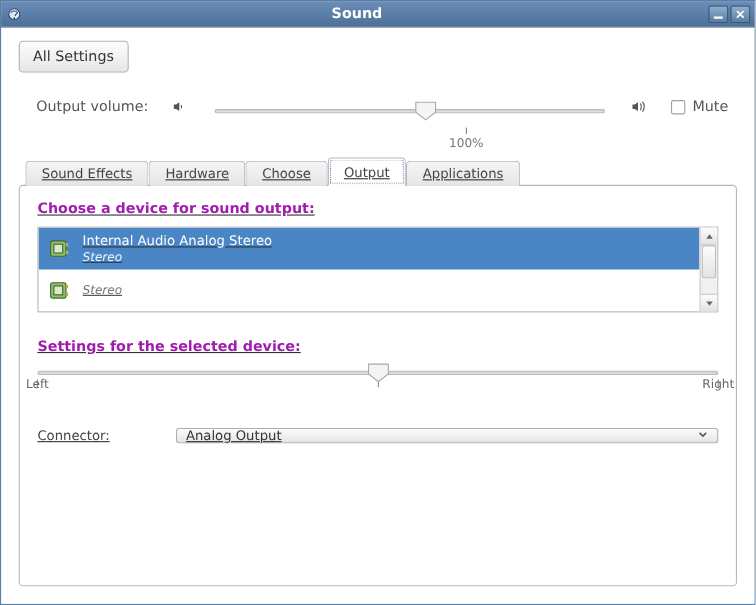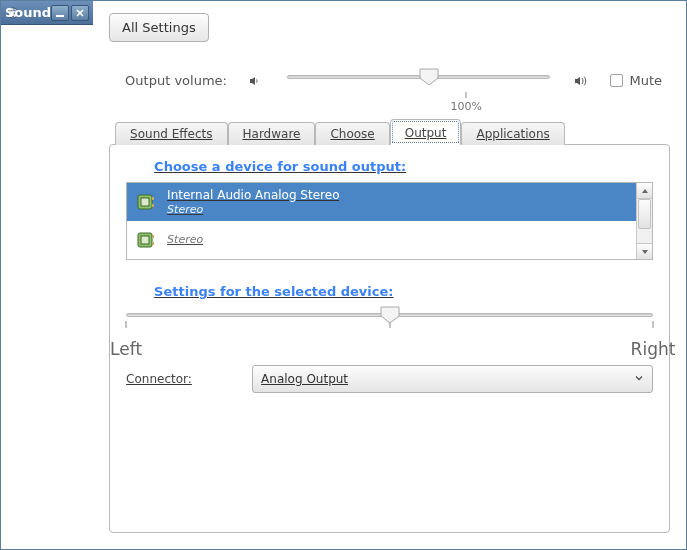--- a/index.html
+++ b/index.html
@@ -12,21 +12,21 @@
     width: 687px;
     height: 550px;
     overflow: hidden;
   }
   .window {
     width: 687px;
     height: 550px;
     border: 1px solid #5a7ea0;
     background: #fff;
     display: flex;
-    flex-direction: row;
+    flex-direction: column;
   }
   .titlebar {
     height: 24px;
     background: linear-gradient(to bottom, #6b8fb8 0%, #4b6f98 100%);
     display: flex;
     align-items: center;
     padding: 0 4px;
     color: #fff;
     font-weight: bold;
     font-size: 13px;
@@ -68,21 +68,21 @@
     border: 1px solid #b0b0b0;
     border-radius: 4px;
     padding: 6px 12px;
     font-size: 13px;
     color: #333;
     width: fit-content;
     margin-bottom: 24px;
   }
   .volume-row {
     display: flex;
-    align-items: flex-end;
+    align-items: flex-start;
     gap: 20px;
     padding: 0 8px 0 16px;
     margin-bottom: 4px;
   }
   .volume-label { color: #555; font-size: 13px; white-space: nowrap; }
   .speaker-icon { width:16px; display:flex; align-items:center; justify-content:center; }
   .vol-slider-wrap {
     flex: 1;
     position: relative;
     height: 22px;
@@ -176,24 +176,23 @@
     border-radius: 4px;
     background: #fff;
     flex: 1;
     padding: 14px 16px;
     display: flex;
     flex-direction: column;
   }
 
   .section-heading {
     font-weight: bold;
-    color: #3b82f6;
+    color: #a21caf;
     font-size: 13px;
     margin-bottom: 8px;
-    margin-left: 28px;
   }
 
   .device-list-wrap {
     display: flex;
     border: 1px solid #b8b8b8;
     height: 78px;
     margin-bottom: 24px;
     justify-content: center;
   }
   .device-list {
@@ -253,28 +252,28 @@
     border:1px solid #b8b8b8;
     border-radius:2px;
   }
   .balance-thumb {
     position:absolute; top:-1px; width:20px; height:18px; transform:translateX(-50%);
   }
   .bal-tick {
     position:absolute; top:14px; width:1px; height:7px; background:#888; transform:translateX(-50%);
   }
   .bal-label {
-    position:absolute; top:32px; font-size:17px; color:#666; transform:translateX(-50%);
+    position:absolute; top:12px; font-size:11px; color:#666; transform:translateX(-50%);
   }
 
   .connector-row { display:flex; align-items:center; gap: 16px; }
   .connector-label { width: 110px; font-size: 12px; color:#444; }
   .combobox {
     flex:1;
-    height: 28px;
+    height: 14px;
     background: linear-gradient(to bottom,#fdfdfd 0%, #e4e4e4 100%);
     border:1px solid #b0b0b0;
     border-radius:3px;
     display:flex; align-items:center;
     padding: 0 8px;
     position:relative;
   }
   .combobox .combo-caret {
     position:absolute; right:8px; top:50%; transform:translateY(-50%);
   }

